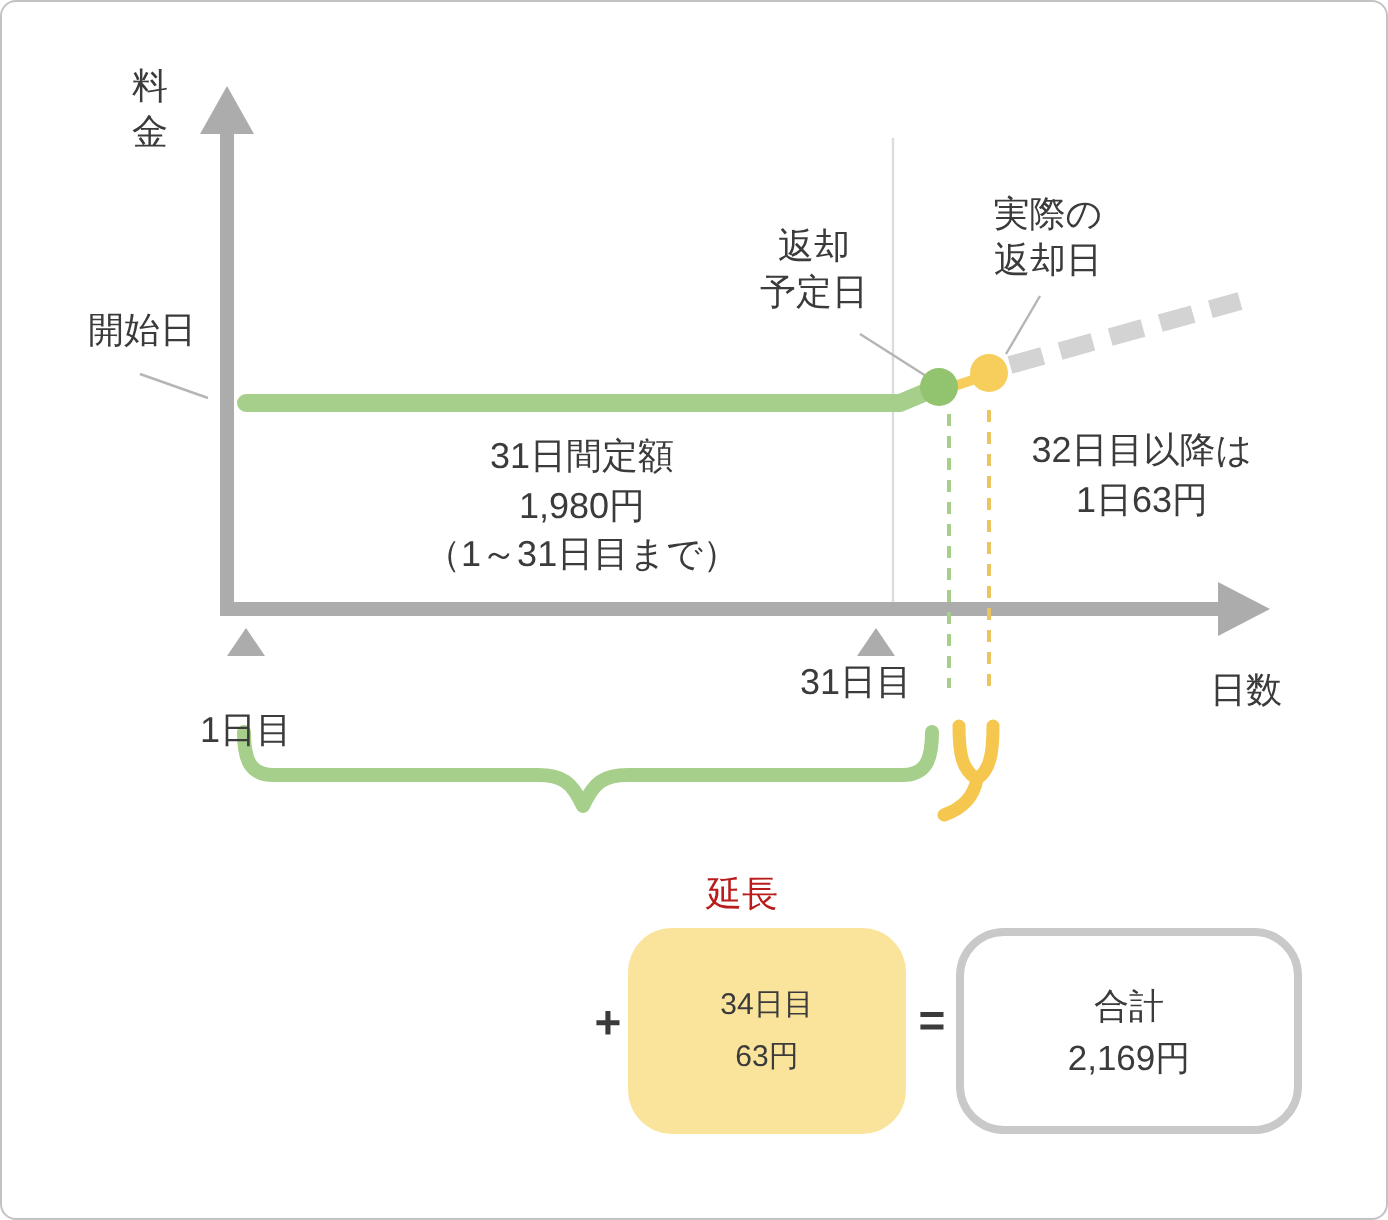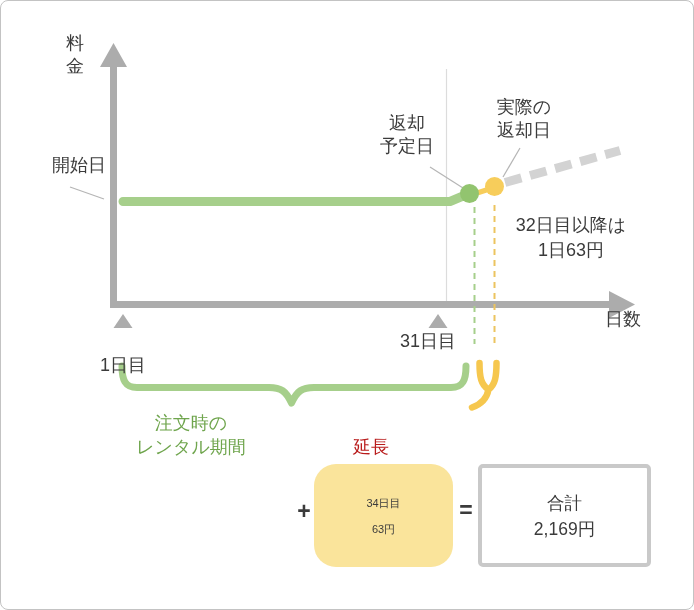--- a/index.html
+++ b/index.html
@@ -30,22 +30,22 @@
     position:absolute;
     top:463px;height:103px;
     box-sizing:border-box;
     border-radius:22px;
     display:flex;align-items:center;justify-content:center;
     text-align:center;
     white-space:pre-line;
     font-size:16.5px;line-height:26px;
   }
   .box-green{left:76px;width:211px;background:#c7e0b4;}
-  .box-yellow{left:313px;width:139px;background:#fae49b;font-size:11px;}
-  .box-total{left:477px;width:173px;background:#ffffff;border:4px solid #c9c9c9;border-radius:5px;font-size:17.5px;}
+  .box-yellow{left:313px;width:139px;background:#fae49b;font-size:15px;}
+  .box-total{left:477px;width:173px;background:#ffffff;border:4px solid #c9c9c9;border-radius:24px;font-size:17.5px;}
   .op{
     position:absolute;top:497px;
     width:30px;text-align:center;
     font-size:23px;font-weight:600;color:#3b3b3b;
   }
 </style>
 </head>
 <body>
 
 <div id="stage">
@@ -80,36 +80,37 @@
 
     <path d="M121 365 C121 379 124 386.5 136 386.5 L268 386.5 C280 386.5 285 390 290.5 402
              C296 390 301 386.5 313 386.5 L450 386.5 C462 386.5 465 379 465 365" stroke="#a6cf8b" stroke-width="7" stroke-linecap="round" stroke-linejoin="round" fill="none"></path>
 
     <path d="M478.5 362 C478.5 376 480 384 487.5 388.5 M495.5 362 C495.5 376 494 384 487.5 388.5
              C486 397 481 403 471 406.5" stroke="#f6c74e" stroke-width="6.5" stroke-linecap="round" stroke-linejoin="round" fill="none"></path>
   </svg>
 
   <div class="lbl" style="left:58px;top:31px;width:32px;">料
 金</div>
-  <div class="lbl" style="left:596px;top:307px;width:52px;">日数</div>
+  <div class="lbl" style="left:596px;top:335px;width:52px;font-family:Liberation Mono, monospace;">日数</div>
 
-  <div class="lbl" style="left:35px;top:153px;width:70px;text-align:right;">開始日</div>
+  <div class="lbl" style="left:35px;top:153px;width:70px;">開始日</div>
   <div class="lbl" style="left:366px;top:111px;width:80px;">返却
 予定日</div>
   <div class="lbl" style="left:483px;top:95px;width:80px;">実際の
 返却日</div>
 
+  <div class="lbl note" style="left:180px;top:215px;width:220px;">31日間定額
+1,980円
+（1～31日目まで）</div>
   <div class="lbl note" style="left:480px;top:212px;width:180px;">32日目以降は
 1日63円</div>
 
   <div class="lbl" style="left:92px;top:329px;width:60px;margin-top:24px;">1日目</div>
   <div class="lbl" style="left:397px;top:329px;width:60px;">31日目</div>
 
-  <div class="lbl green-text" style="left:105px;top:411px;width:170px;">注文時の
-レンタル期間</div>
   <div class="lbl yellow-text" style="left:340px;top:435px;width:60px;">延長</div>
 
   <div class="op" style="left:288px;">+</div>
   <div class="box box-yellow">34日目
 63円</div>
   <div class="op" style="left:450px;top:496px;">=</div>
   <div class="box box-total">合計
 2,169円</div>
 
 </div>

